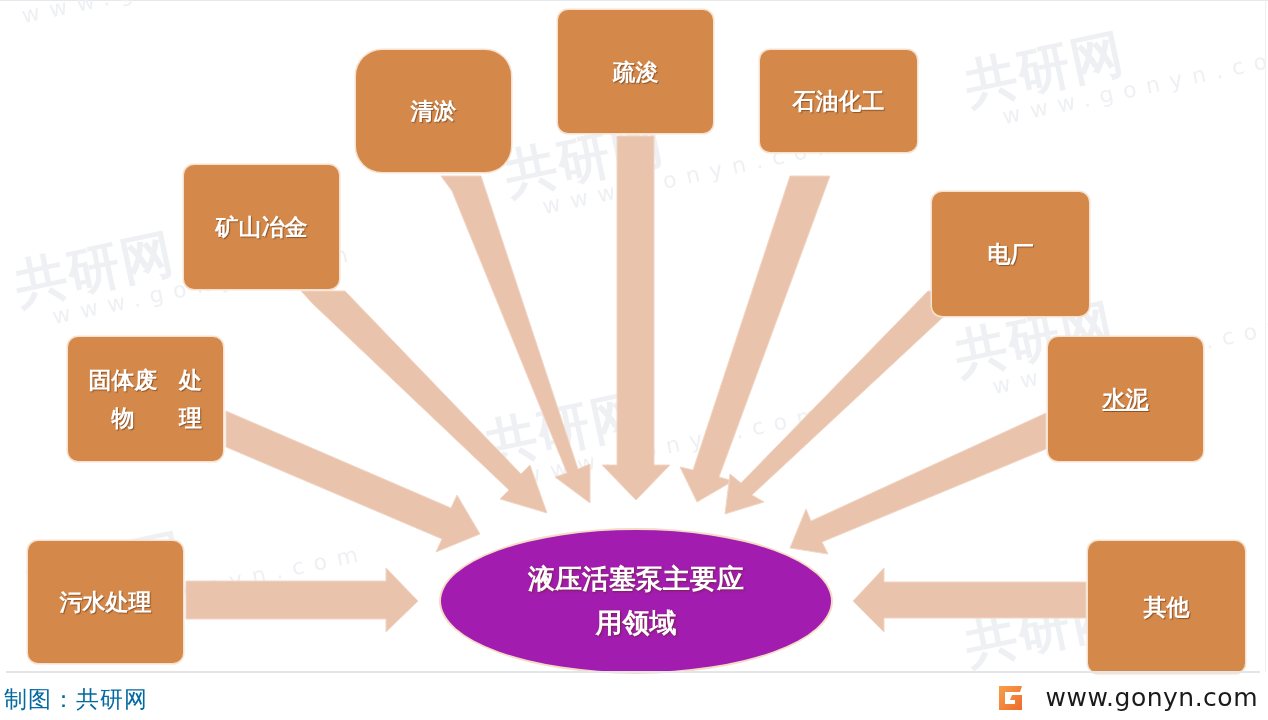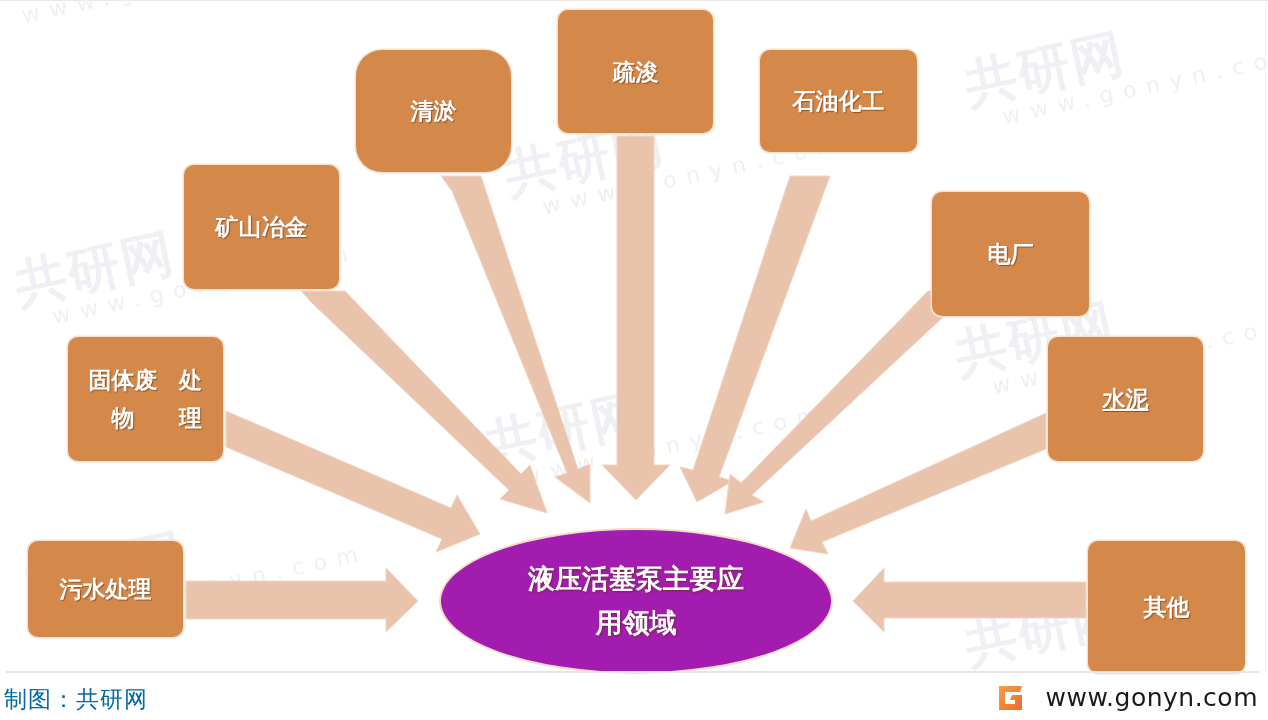--- a/index.html
+++ b/index.html
@@ -96,21 +96,21 @@
       <polygon points="790,176 830,176 719,477 733,481 697,502 680,467 693,470"></polygon>
 
       <polygon points="928,291 969,293 752,495 764,502 725,514 730,474 741,483"></polygon>
 
       <polygon points="1046,413 1046,449 822,542 828,554 790,548 806,509 811,521"></polygon>
 
       <polygon points="1086,582 884,582 884,568 853,601 884,632 884,618 1086,618"></polygon>
     </g>
   </svg>
 
-  <div class="box" style="left:28px; top:541px; width:155px; height:96px;">
+  <div class="box" style="left:28px; top:541px; width:155px; height:122px;">
     <span>污水处理</span>
   </div>
   <div class="box" style="left:68px; top:337px; width:155px; height:124px; flex-direction:row;">
     <span>固体废物</span>
     <span>处理</span>
   </div>
   <div class="box" style="left:184px; top:165px; width:155px; height:124px;">
     <span>矿山冶金</span>
   </div>
   <div class="box" style="left:356px; top:50px; width:155px; height:122px;border-radius:26px;">

